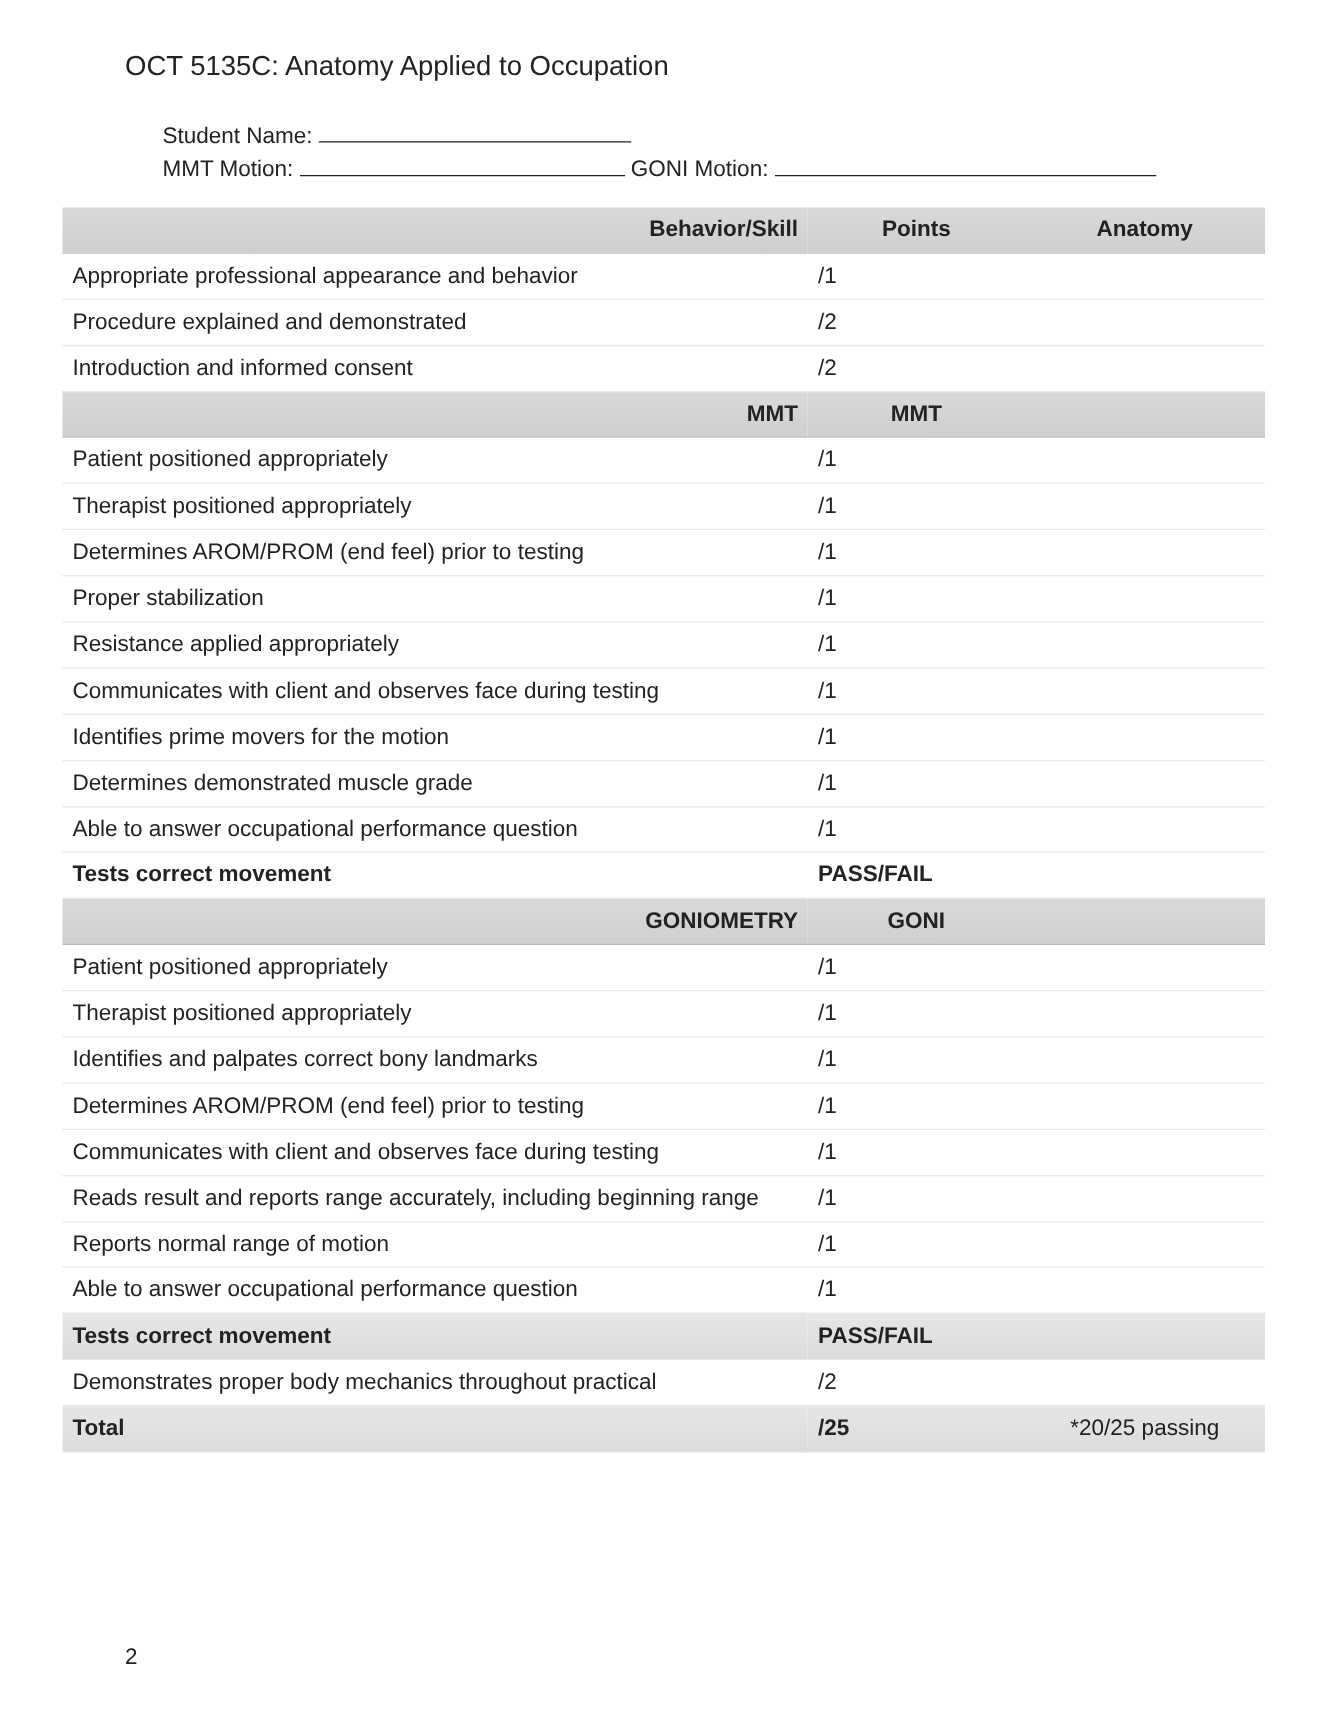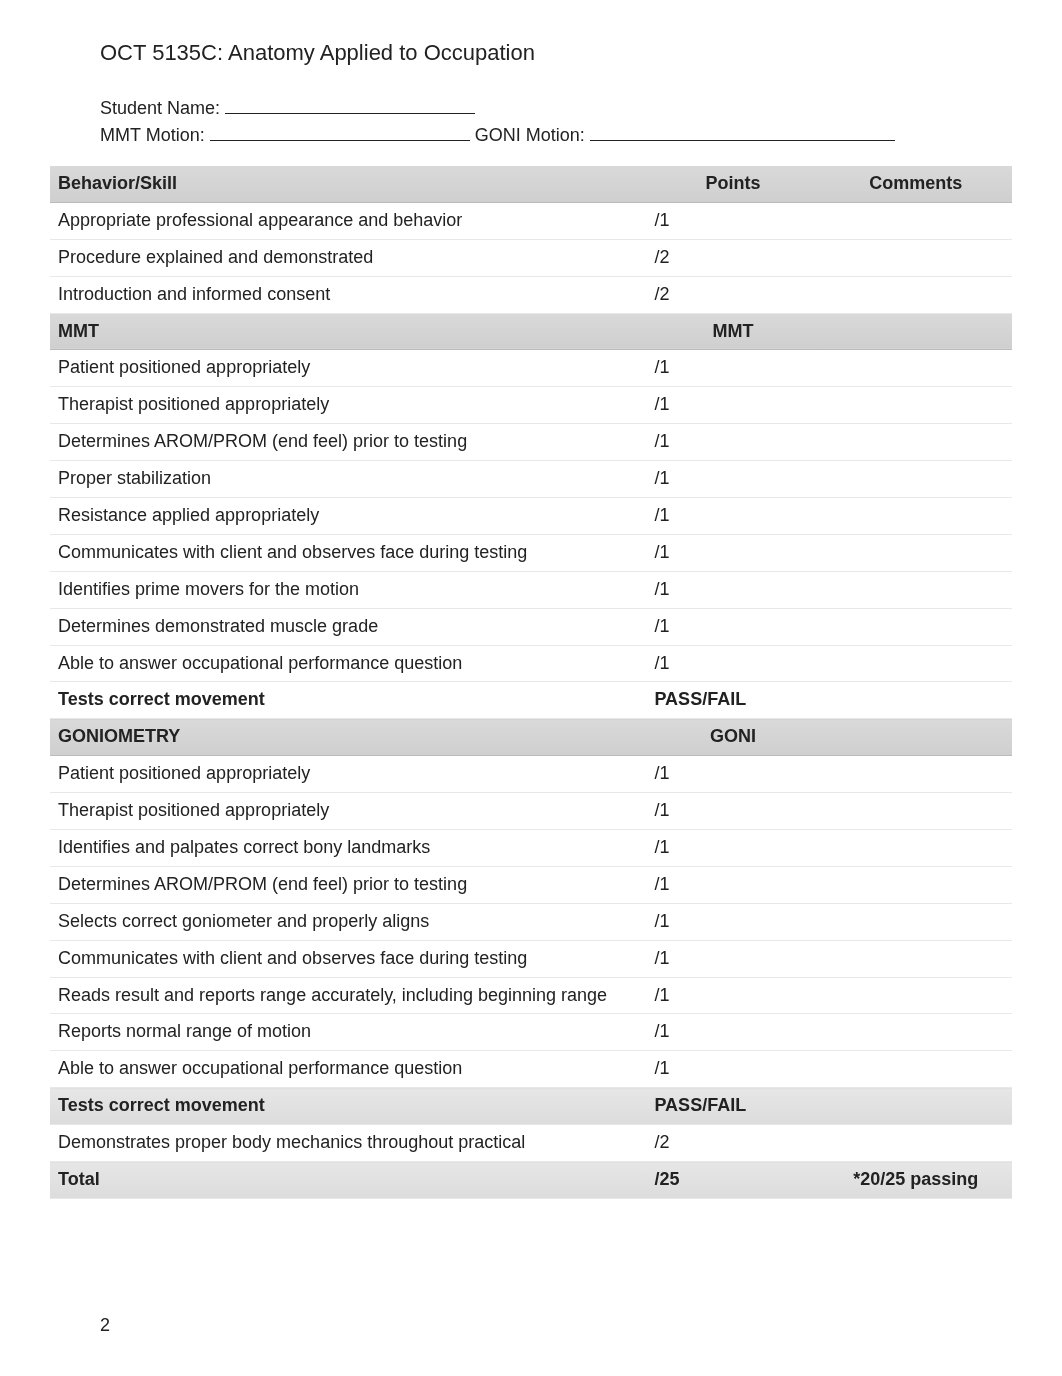--- a/index.html
+++ b/index.html
@@ -15,21 +15,21 @@
       padding: 40px 50px;
       color: #222;
       font-size: 18px;
     }
     .header-title {
       font-size: 22px;
       margin-bottom: 30px;
       margin-left: 50px;
     }
     .form-fields {
-      margin-left: 50px;
+      margin-left: 80px;
       margin-bottom: 20px;
     }
     .form-line {
       display: flex;
       align-items: baseline;
       margin-bottom: 4px;
     }
     .form-label {
       white-space: pre;
     }
@@ -57,37 +57,37 @@
       width: 20%;
       text-align: center;
     }
     .section-header td, .section-header th {
       background: linear-gradient(to bottom, #d9d9d9, #cfcfcf);
       font-weight: bold;
       text-align: center;
       border-bottom: 1px solid #bbb;
     }
     .section-header .col-skill {
-      text-align: left;
+      text-align: right;
     }
     .bold-row td {
       font-weight: bold;
     }
     .bold-row .col-points {
       font-weight: bold;
     }
     .total-row td {
       background: linear-gradient(to bottom, #e6e6e6, #dcdcdc);
       font-weight: bold;
     }
     .total-row .col-skill {
       padding-right: 15px;
     }
     .total-row .col-comments {
-      font-weight: bold;
+      font-weight: normal;
     }
     .shaded-row td {
       background: linear-gradient(to bottom, #e6e6e6, #dcdcdc);
     }
     .page-number {
       position: absolute;
       bottom: 40px;
       left: 100px;
       font-size: 18px;
     }
@@ -108,21 +108,21 @@
     <span class="form-label"> GONI Motion: </span>
     <span class="form-blank" style="width:305px"></span>
   </div>
 </div>
 
 <table class="table">
   <tbody id="table-body">
       <tr class="section-header">
         <td class="col-skill">Behavior/Skill</td>
         <td class="col-points">Points</td>
-        <td class="col-comments">Comments</td>
+        <td class="col-comments">Anatomy</td>
       </tr>
       <tr>
         <td class="col-skill">Appropriate professional appearance and behavior</td>
         <td class="col-points">/1</td>
         <td class="col-comments"></td>
       </tr>
       <tr>
         <td class="col-skill">Procedure explained and demonstrated</td>
         <td class="col-points">/2</td>
         <td class="col-comments"></td>
@@ -202,25 +202,20 @@
         <td class="col-points">/1</td>
         <td class="col-comments"></td>
       </tr>
       <tr>
         <td class="col-skill">Identifies and palpates correct bony landmarks</td>
         <td class="col-points">/1</td>
         <td class="col-comments"></td>
       </tr>
       <tr>
         <td class="col-skill">Determines AROM/PROM (end feel) prior to testing</td>
-        <td class="col-points">/1</td>
-        <td class="col-comments"></td>
-      </tr>
-      <tr>
-        <td class="col-skill">Selects correct goniometer and properly aligns</td>
         <td class="col-points">/1</td>
         <td class="col-comments"></td>
       </tr>
       <tr>
         <td class="col-skill">Communicates with client and observes face during testing</td>
         <td class="col-points">/1</td>
         <td class="col-comments"></td>
       </tr>
       <tr>
         <td class="col-skill">Reads result and reports range accurately, including beginning range</td>

